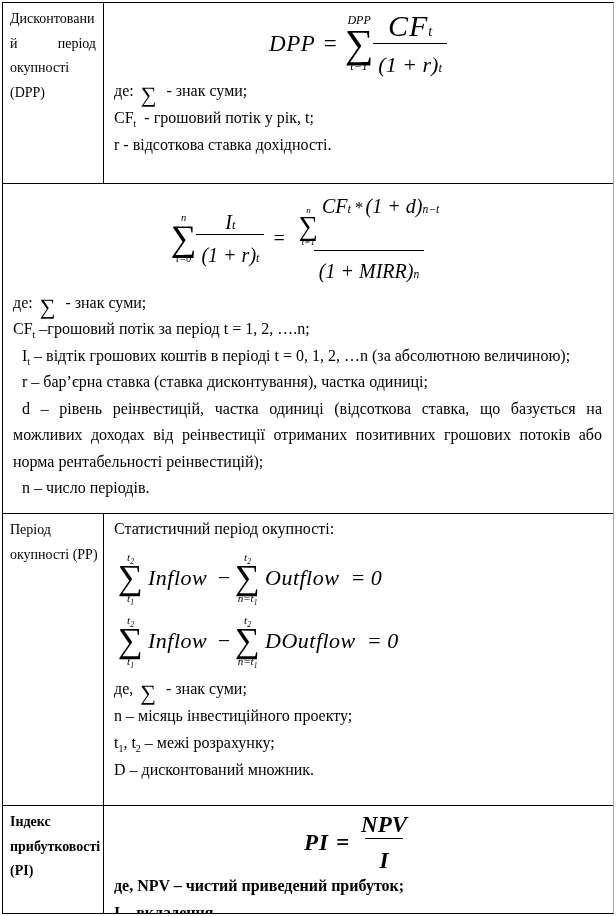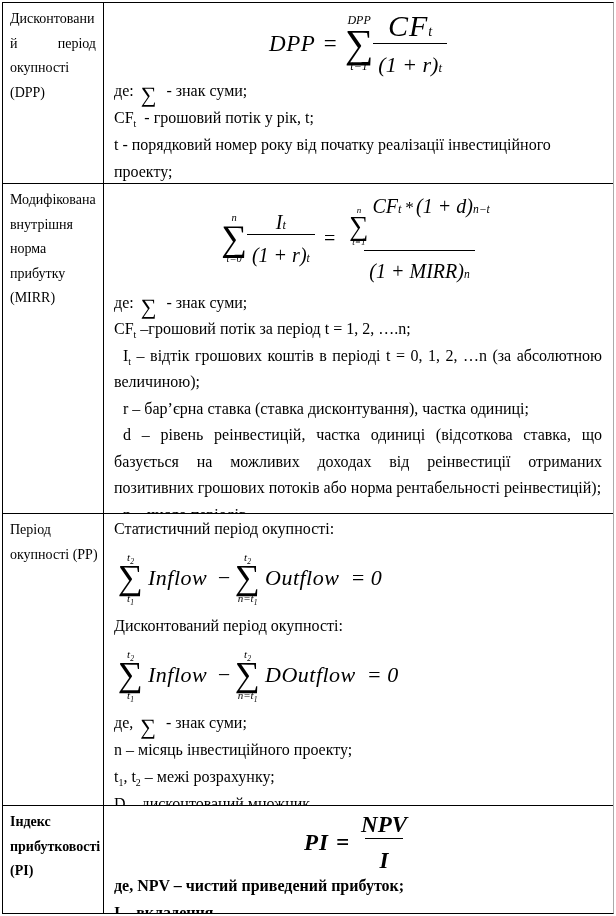--- a/index.html
+++ b/index.html
@@ -111,33 +111,25 @@
               <sub>t</sub>
             </span>
           <span class="den">
               <span>(1 + r)</span>
               <sup>t</sup>
             </span>
         </span>
       </div>
       <div class="note"><span>де:</span><span class="nsum">∑</span><span>- знак суми;</span></div>
       <div class="note"><span>CF</span><sub>t</sub>&nbsp; <span>- грошовий потік у рік, t;</span></div>
-      <div class="note">t - порядковий номер року від початку реалізації інвестиційного проекту;</div>
       <div class="note">r - відсоткова ставка дохідності.</div>
     </div>
   </div>
 
   <div class="row row-2">
-    <div class="term">
-      <div class="term-line">Модифікована</div>
-      <div class="term-line">внутрішня</div>
-      <div class="term-line">норма</div>
-      <div class="term-line">прибутку</div>
-      <div class="term-line">(MIRR)</div>
-    </div>
     <div class="cell c2">
       <div class="eqline r2f">
         <span class="sum">
           <span class="lim">n</span>
           <span class="sigma">∑</span>
           <span class="lim">t=0</span>
         </span>
         <span class="frac">
           <span class="num">
               <span>I</span>
@@ -193,21 +185,20 @@
         <span class="word">Inflow</span>
         <span class="minus">−</span>
         <span class="sum">
           <span class="lim"><span>t</span><sub class="tiny">2</sub></span>
           <span class="sigma">∑</span>
           <span class="lim"><span>n=t</span><sub class="tiny">1</sub></span>
         </span>
         <span class="word">Outflow</span>
         <span class="eqres">= 0</span>
       </div>
-      <div class="note">Дисконтований період окупності:</div>
       <div class="eqline r3f left-eq">
         <span class="sum">
           <span class="lim"><span>t</span><sub class="tiny">2</sub></span>
           <span class="sigma">∑</span>
           <span class="lim"><span>t</span><sub class="tiny">1</sub></span>
         </span>
         <span class="word">Inflow</span>
         <span class="minus">−</span>
         <span class="sum">
           <span class="lim"><span>t</span><sub class="tiny">2</sub></span>

